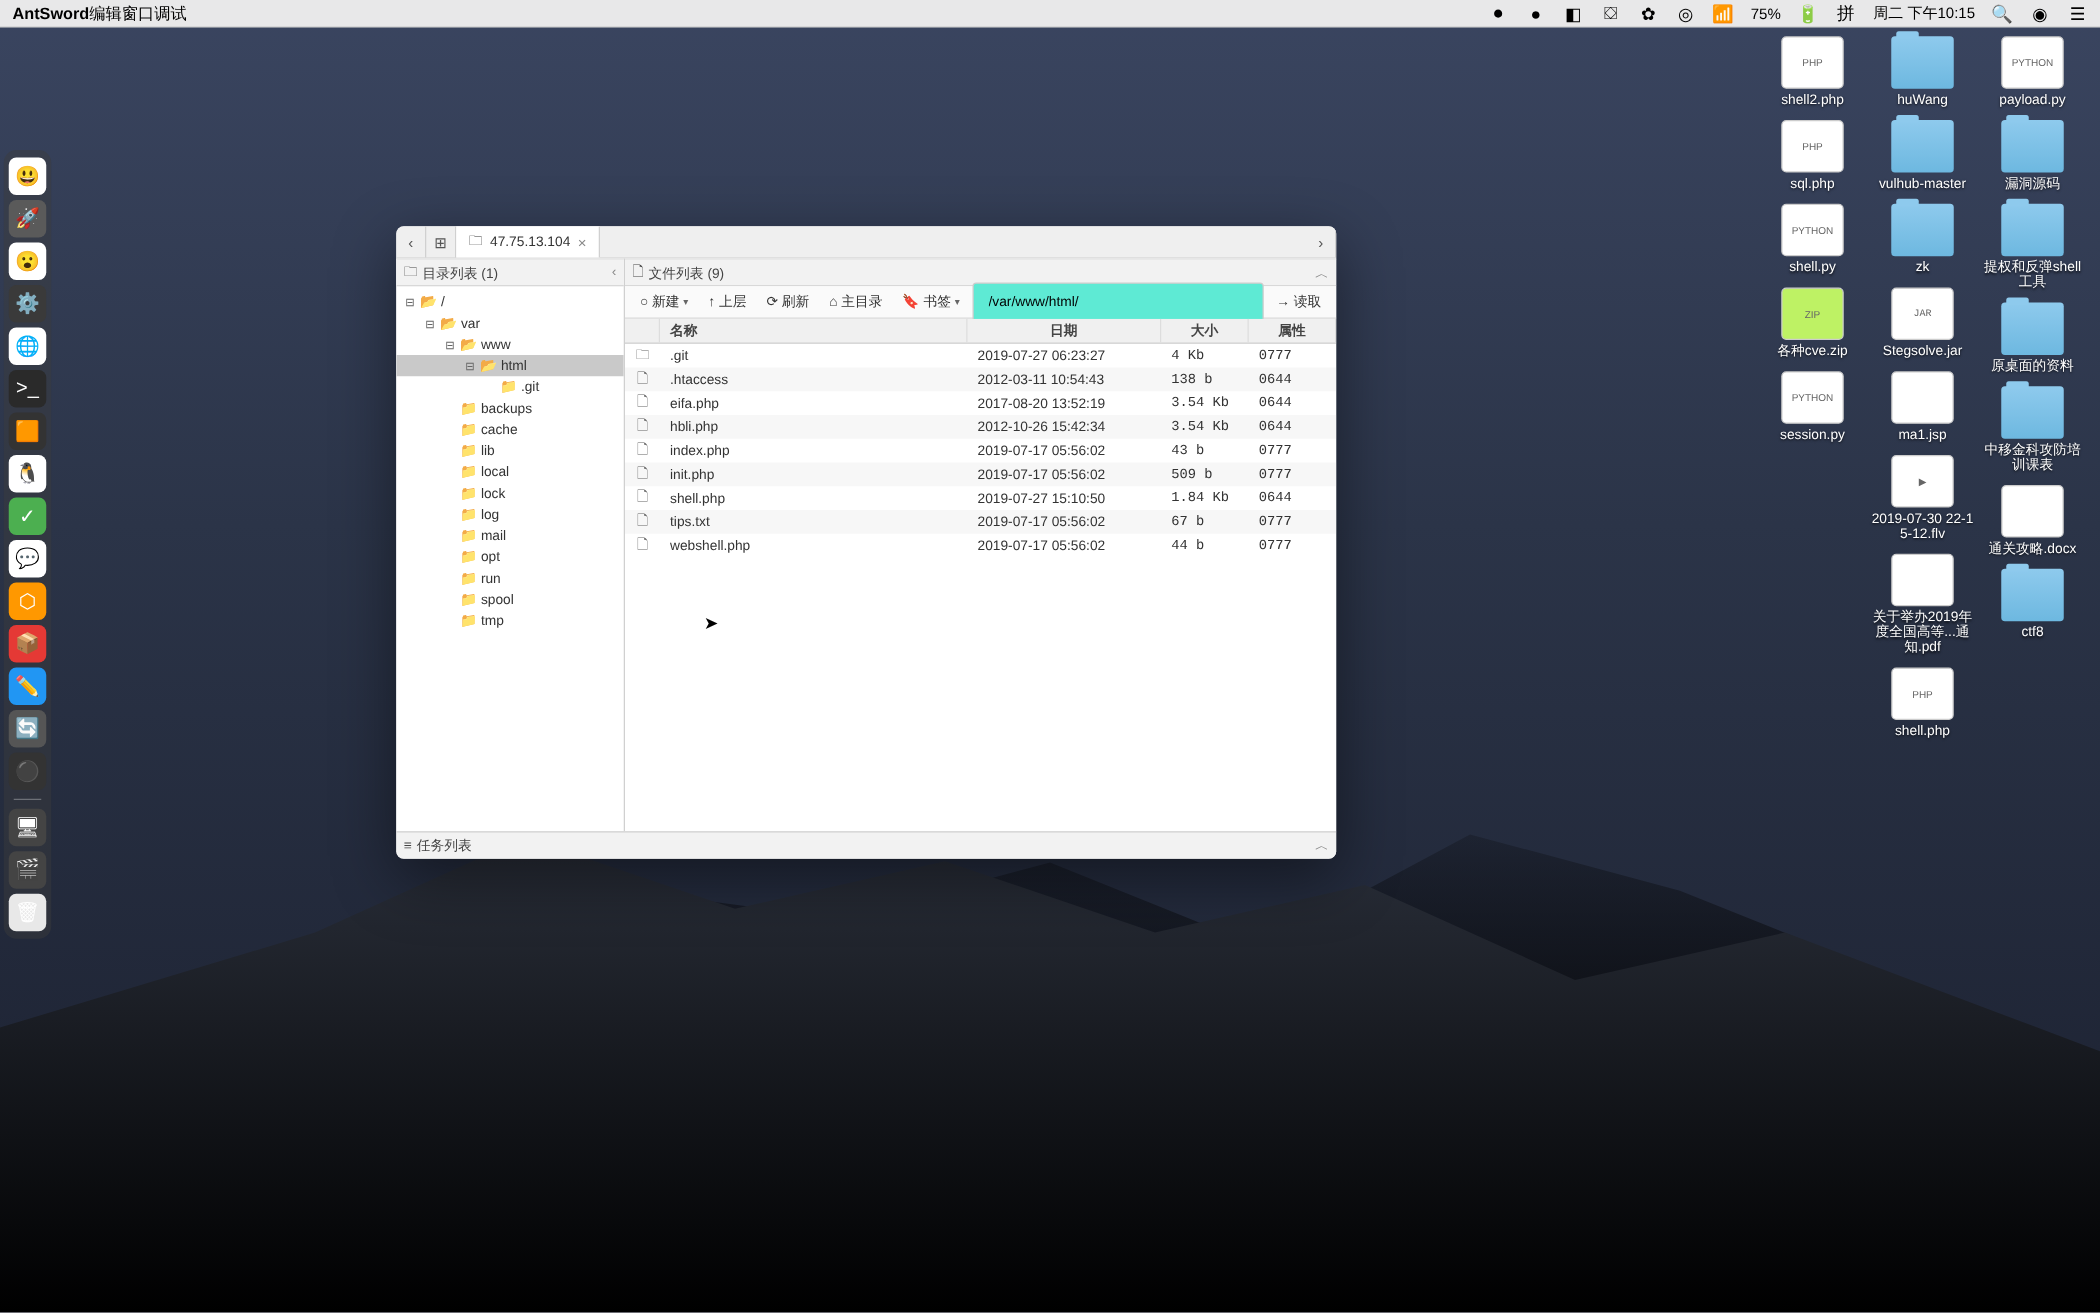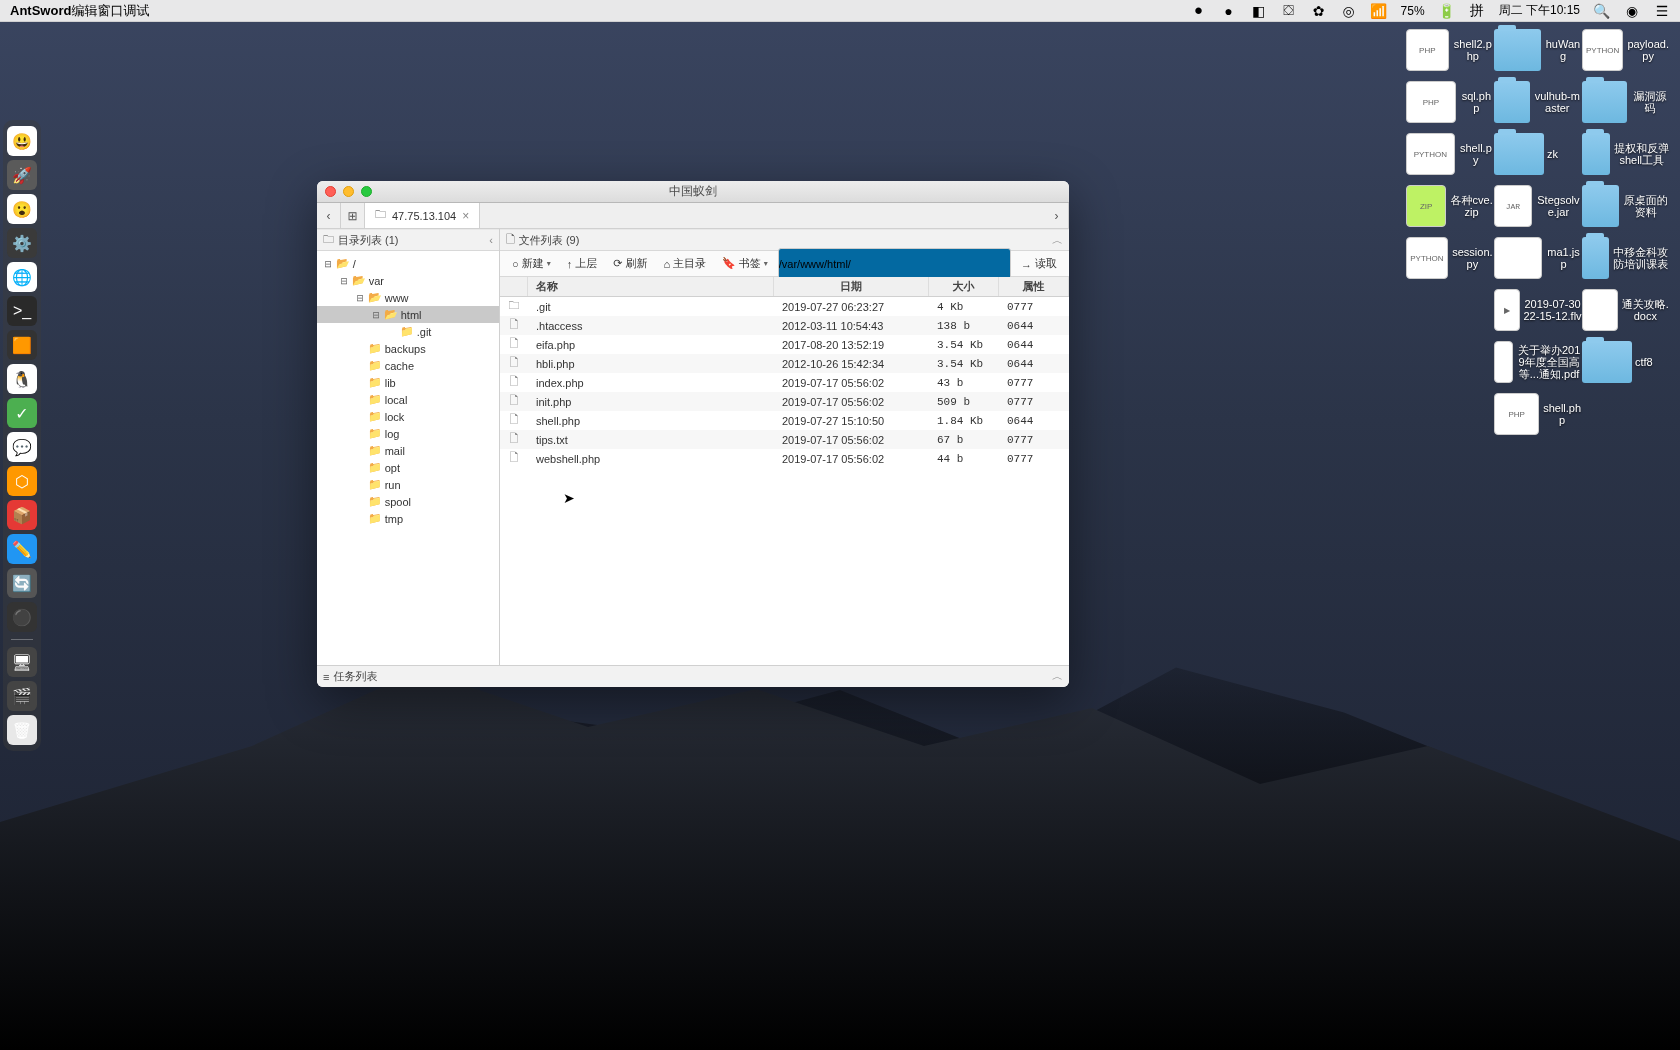--- a/index.html
+++ b/index.html
@@ -89,21 +89,21 @@
     }
     .icon-col {
       position: absolute;
       display: flex;
       flex-direction: column;
       gap: 10px;
     }
     .desktop-icon {
       width: 88px;
       display: flex;
-      flex-direction: row;
+      flex-direction: column;
       align-items: center;
       gap: 3px;
       cursor: pointer;
     }
     .desktop-icon .ico {
       width: 50px;
       height: 42px;
       border-radius: 4px;
       display: flex;
       align-items: center;
@@ -258,23 +258,23 @@
       cursor: pointer;
       color: #333;
       border-radius: 3px;
     }
     .tb-caret { color: #666; font-size: 8px; }
     .path-input {
       flex: 1;
       height: 32px;
       border: 1px solid #ccc;
       border-radius: 3px;
-      padding: 0 0;
-      font-size: 11px;
-      background: #0369a1;
+      padding: 0 12px;
+      font-size: 11px;
+      background: #5eead4;
     }
     
     .file-table {
       flex: 1;
       overflow: auto;
     }
     .table-header {
       display: flex;
       height: 20px;
       background: #f0f0f0;
@@ -464,28 +464,20 @@
         <div class="label">通关攻略.docx</div>
       </div>
       <div class="desktop-icon">
         <div class="ico folder"></div>
         <div class="label">ctf8</div>
       </div>
     </div>
 </div>
 
 <div class="app-window">
-  <div class="titlebar">
-    <div class="window-buttons">
-      <div class="wb close"></div>
-      <div class="wb min"></div>
-      <div class="wb max"></div>
-    </div>
-    <div class="window-title">中国蚁剑</div>
-  </div>
 
   <div class="tabbar">
     <div class="nav-btn">‹</div>
     <div class="nav-btn">⊞</div>
     <div class="tab">
       <span>🗀</span>
       <span>47.75.13.104</span>
       <span class="close-tab">×</span>
     </div>
     <div class="nav-btn right-arrow">›</div>

